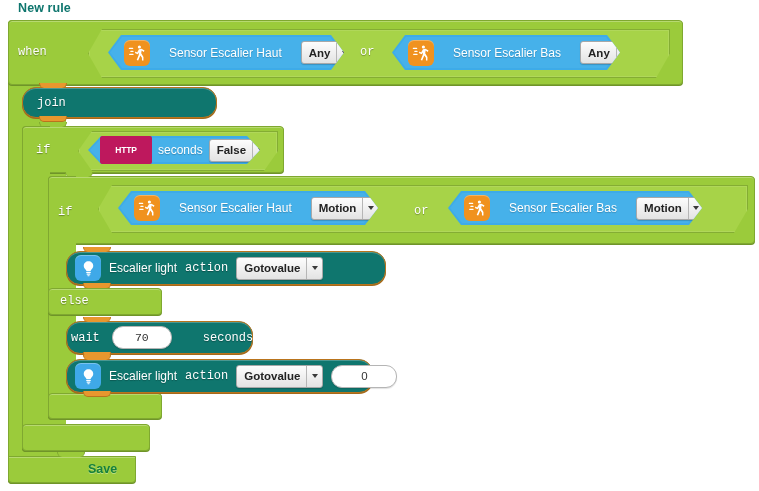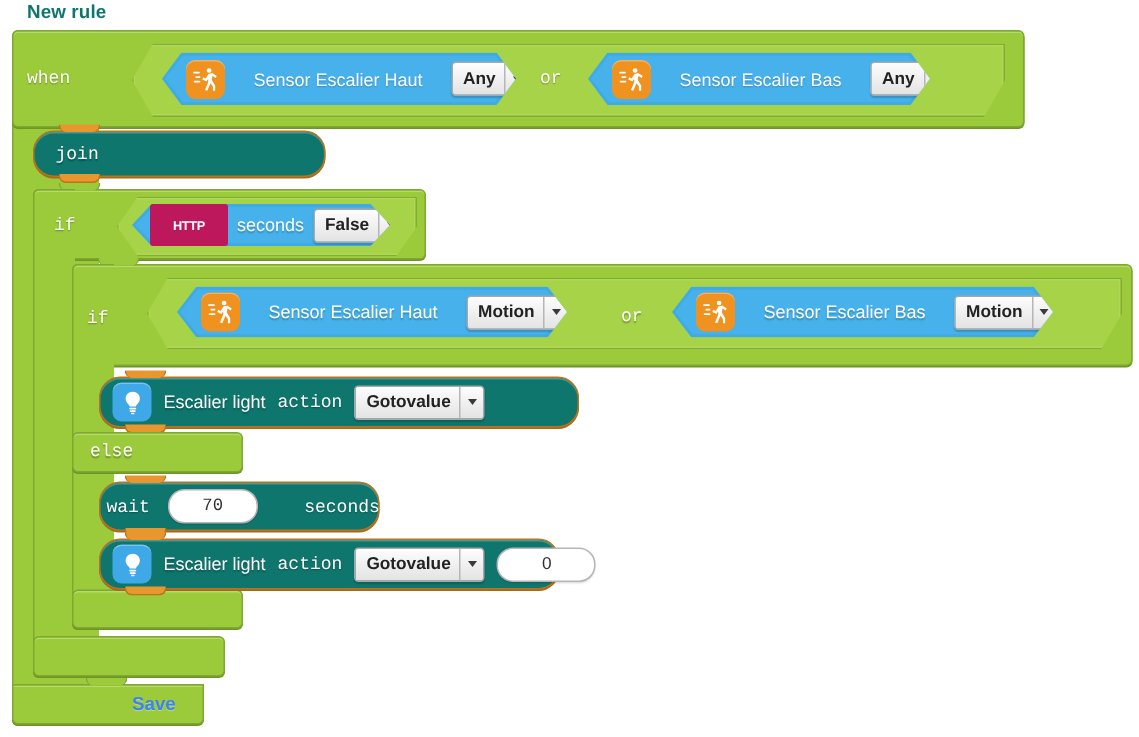--- a/index.html
+++ b/index.html
@@ -234,21 +234,21 @@
     border-left: 1px solid #7fa830;
     border-right: 1px solid #7fa830;
   }
 
   
   .save-btn {
     position: absolute;
     font-family: "Liberation Sans", sans-serif;
     font-size: 12.5px;
     font-weight: bold;
-    color: #3b82f6;
+    color: #15803d;
     cursor: pointer;
     text-shadow: 0 1px 0 rgba(255,255,255,.35);
   }
 </style>
 </head>
 <body>
 
 <div class="page-title">New rule</div>
 
 <div class="blk green" style="left:8px; top:20px; width:58px; height:463px; border-radius:4px 0 0 4px; border-right:0;"></div>

